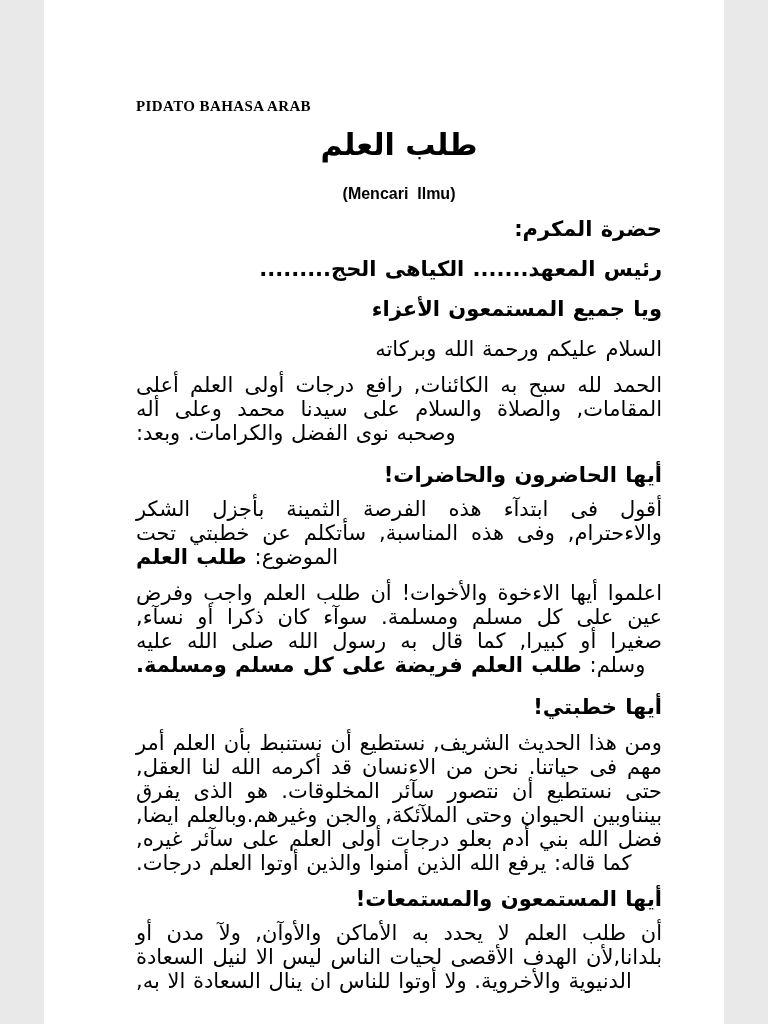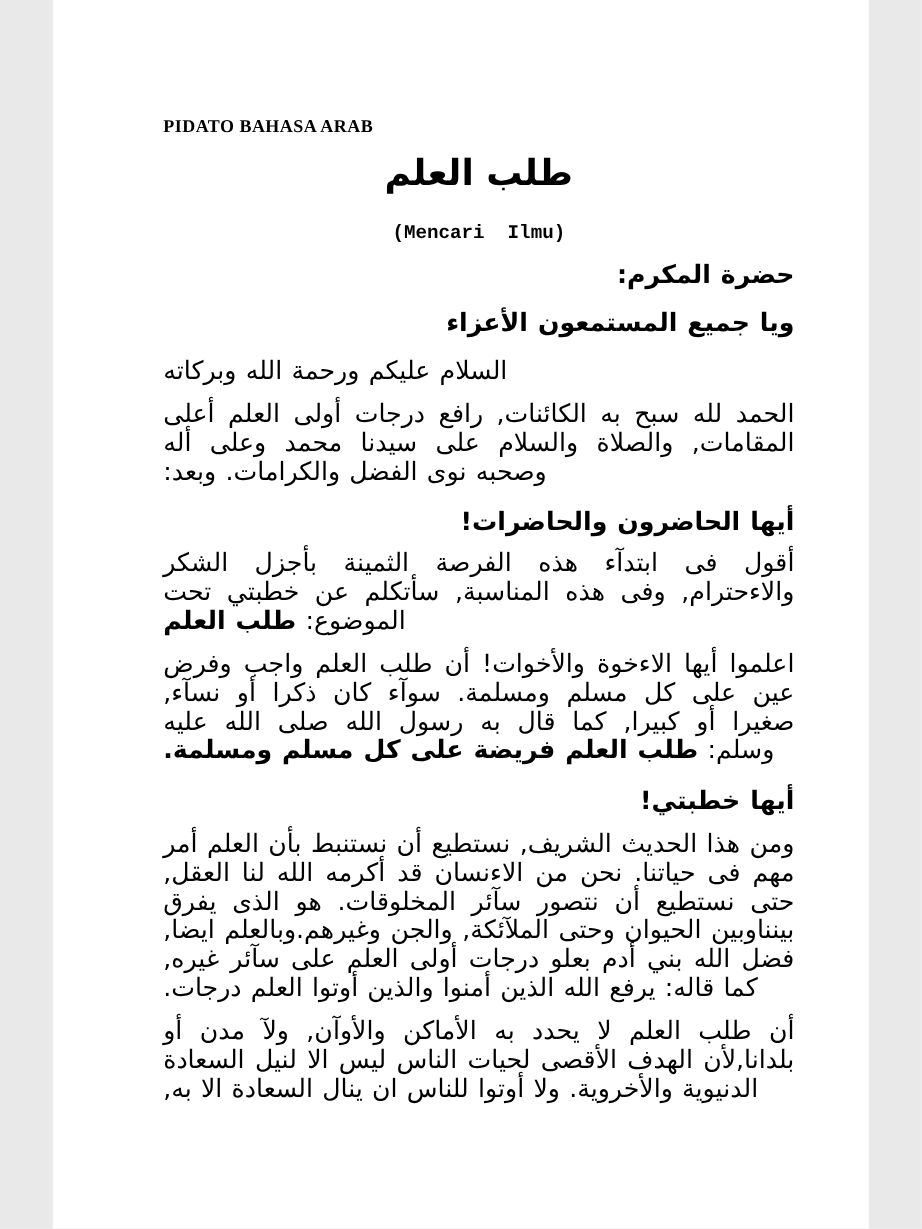--- a/index.html
+++ b/index.html
@@ -26,21 +26,21 @@
   }
   .title-ar {
     direction: rtl;
     font-weight: bold;
     font-size: 30px;
     line-height: 40px;
     text-align: center;
     margin-bottom: 19px;
   }
   .subtitle {
-    font-family: Liberation Mono, monospace;
+    font-family: Liberation Sans, sans-serif;
     font-weight: bold;
     font-size: 16px;
     line-height: 20px;
     text-align: center;
     white-space: pre-wrap;
     margin-bottom: 13px;
   }
   .ar {
     direction: rtl;
     font-size: 21px;
@@ -49,54 +49,56 @@
   }
   .head {
     font-weight: bold;
     text-align: right;
   }
   .para {
     text-align: justify;
     -moz-text-align-last: left;
     text-align-last: left;
   }
-  .salam { text-align: left; }
+  .salam { text-align: right; }
   .b { font-weight: bold; }
   .mb10 { margin-bottom: 10px; }
   .mb12 { margin-bottom: 12px; }
   .mb16 { margin-bottom: 16px; }
   .mb18 { margin-bottom: 18px; }
 </style>
 </head>
 <body>
 
 <div class="page">
 
   <div class="kicker">PIDATO BAHASA ARAB</div>
 
   <h1 class="title-ar">طلب العلم</h1>
 
   <div class="subtitle">(Mencari  Ilmu)</div>
 
   <p class="ar head mb16">حضرة المكرم:</p>
 
+  <p class="ar head mb16">رئيس المعهد....... الكياهى الحج.........</p>
 
 
   <p class="ar head mb16">ويا جميع المستمعون الأعزاء</p>
 
   <p class="ar salam mb12">السلام عليكم ورحمة الله وبركاته</p>
 
   <p class="ar para mb18">الحمد لله سبح به الكائنات, رافع درجات أولى العلم أعلى المقامات, والصلاة والسلام على سيدنا محمد وعلى أله وصحبه نوى الفضل والكرامات. وبعد:</p>
 
   <p class="ar head mb10">أيها الحاضرون والحاضرات!</p>
 
   <p class="ar para mb12"><span>أقول فى ابتدآء هذه الفرصة الثمينة بأجزل الشكر والاءحترام, وفى هذه المناسبة, سأتكلم عن خطبتي تحت الموضوع: </span><span class="b">طلب العلم</span></p>
 
   <p class="ar para mb18"><span>اعلموا أيها الاءخوة والأخوات! أن طلب العلم واجب وفرض عين على كل مسلم ومسلمة. سوآء كان ذكرا أو نسآء, صغيرا أو كبيرا, كما قال به رسول الله صلى الله عليه وسلم: </span><span class="b">طلب العلم فريضة على كل مسلم ومسلمة.</span></p>
 
   <p class="ar head mb12">أيها خطبتي!</p>
 
   <p class="ar para mb12">ومن هذا الحديث الشريف, نستطيع أن نستنبط بأن العلم أمر مهم فى حياتنا. نحن من الاءنسان قد أكرمه الله لنا العقل, حتى نستطيع أن نتصور سآئر المخلوقات. هو الذى يفرق بينناوبين الحيوان وحتى الملآئكة, والجن وغيرهم.وبالعلم ايضا, فضل الله بني أدم بعلو درجات أولى العلم على سآئر غيره, كما قاله: يرفع الله الذين أمنوا والذين أوتوا العلم درجات.</p>
 
+  <p class="ar head mb10">أيها المستمعون والمستمعات!</p>
 
   <p class="ar para">أن طلب العلم لا يحدد به الأماكن والأوآن, ولآ مدن أو بلدانا,لأن الهدف الأقصى لحيات الناس ليس الا لنيل السعادة الدنيوية والأخروية. ولا أوتوا للناس ان ينال السعادة الا به,</p>
 
 </div>
 
 </body></html>

